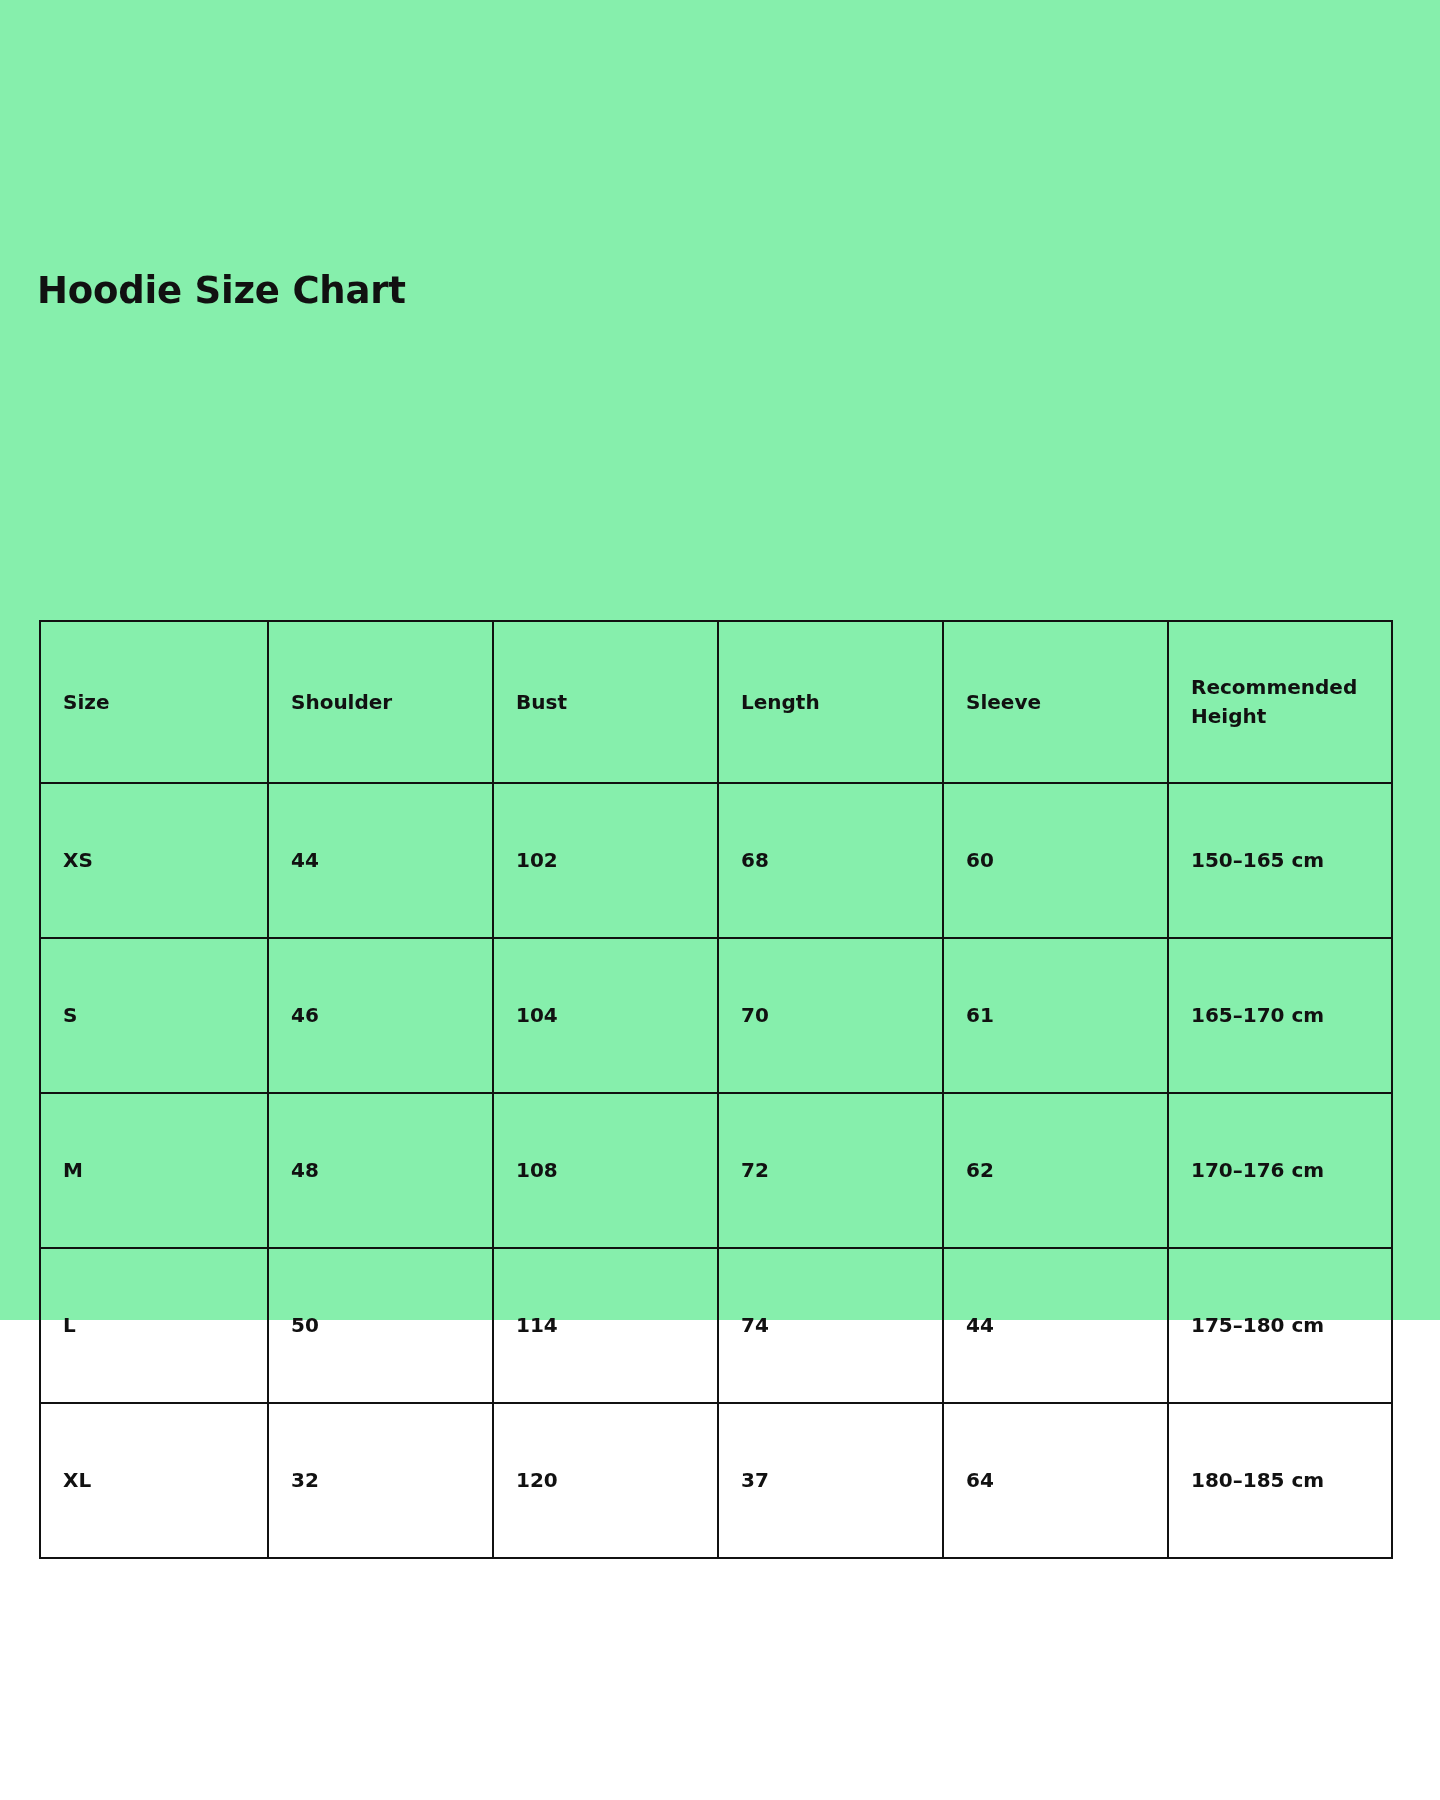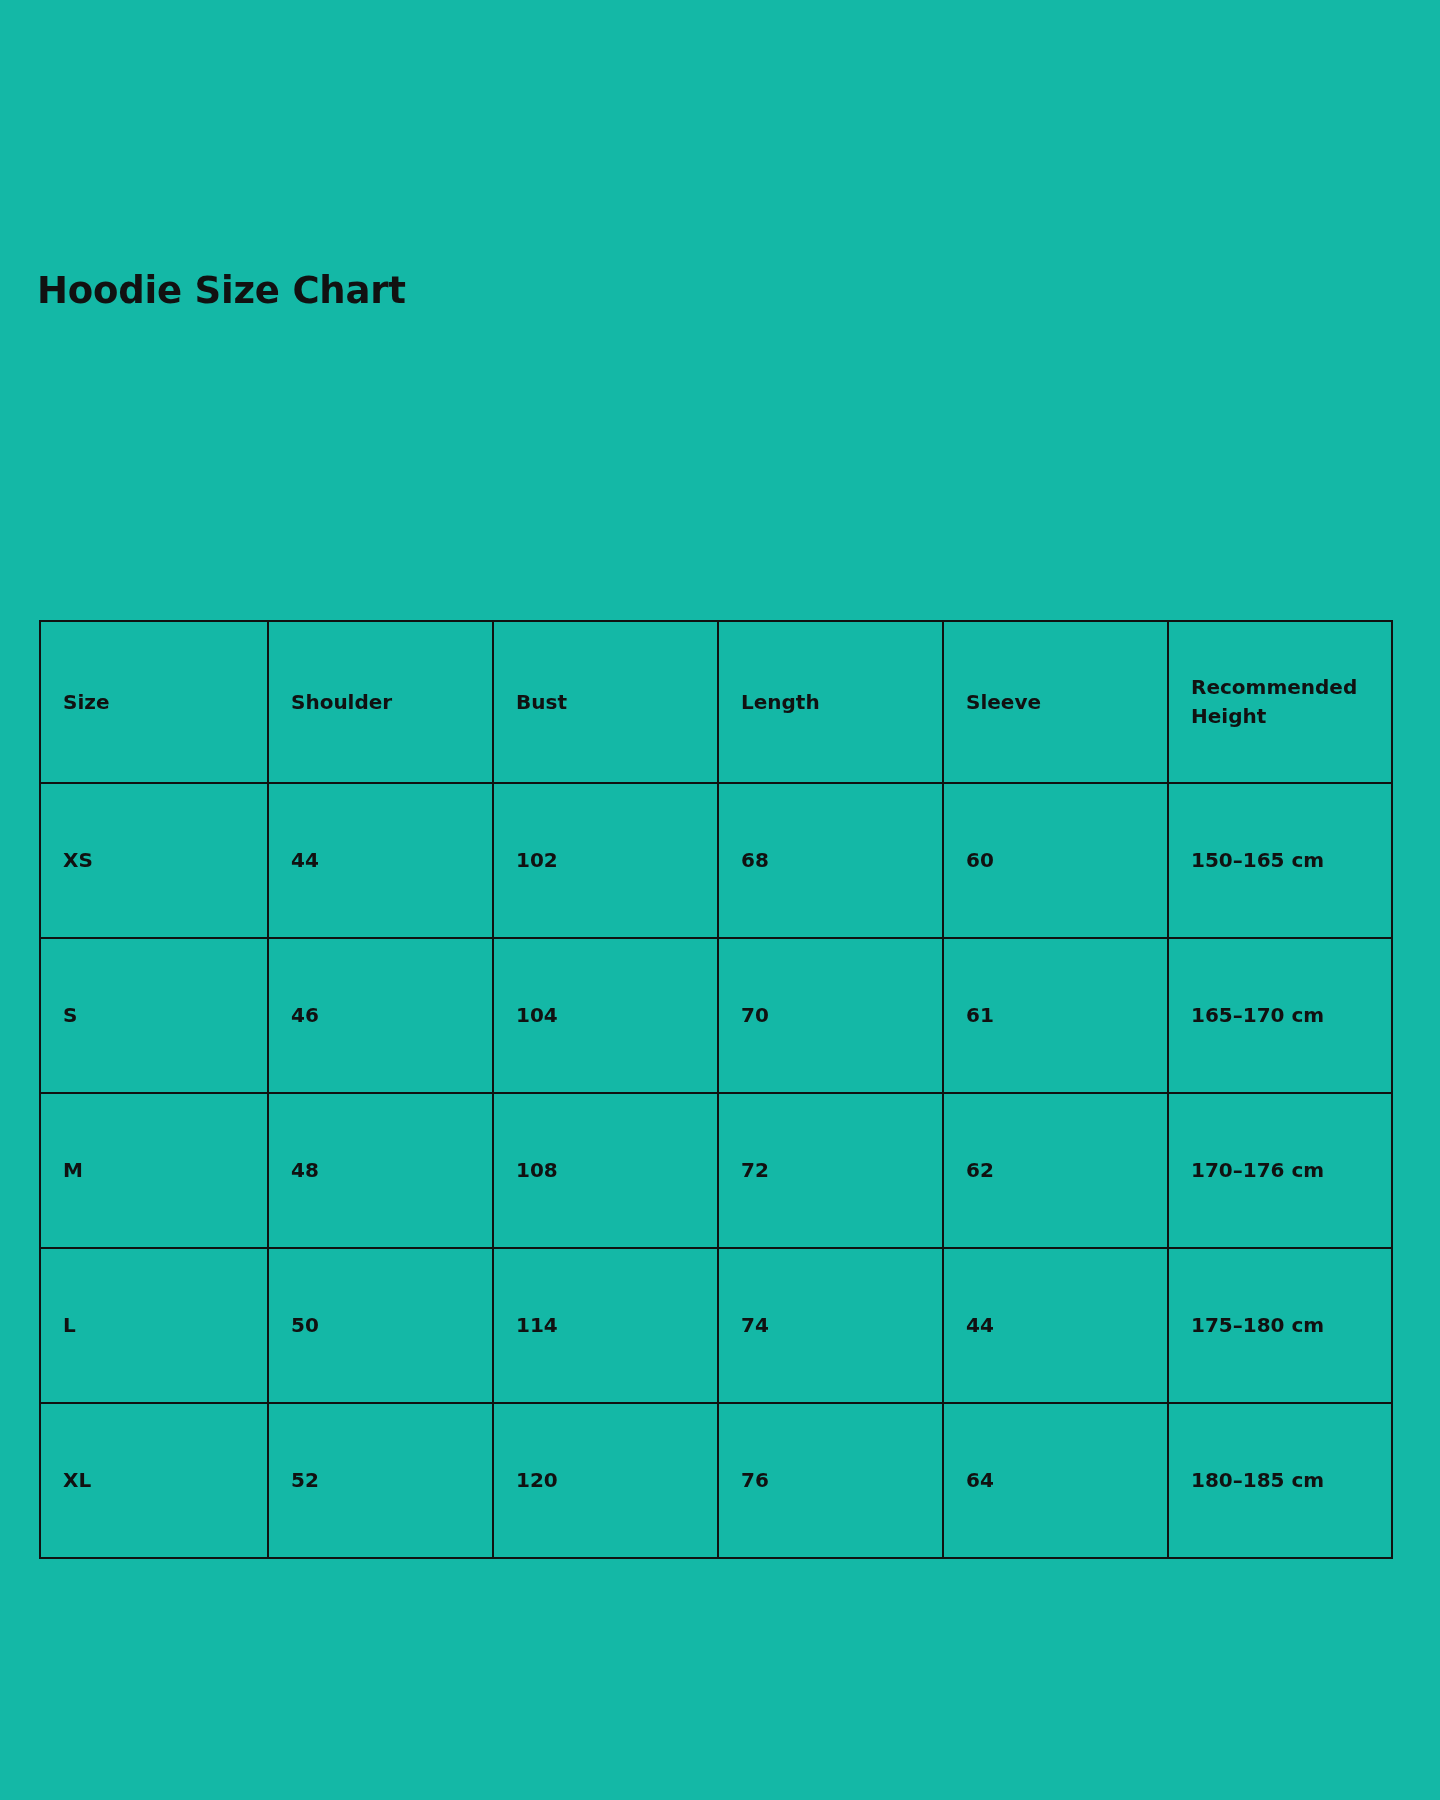--- a/index.html
+++ b/index.html
@@ -13,22 +13,22 @@
     font-family: "DejaVu Sans", "Liberation Sans", sans-serif;
     color: #111111;
     position: relative;
     overflow: hidden;
   }
   .page {
     position: absolute;
     left: 0;
     top: 0;
     width: 1440px;
-    height: 1800px;
-    background: #14b8a6;
+    height: 1320px;
+    background: #86efac;
   }
   .heading-block {
     position: absolute;
     left: 37px;
     top: 258px;
     width: 1200px;
   }
   .heading-line {
     font-size: 37px;
     font-weight: 700;
@@ -143,22 +143,22 @@
       <tr>
         <td>L</td>
         <td>50</td>
         <td>114</td>
         <td>74</td>
         <td>44</td>
         <td>175–180 cm</td>
       </tr>
       <tr>
         <td>XL</td>
-        <td>52</td>
+        <td>32</td>
         <td>120</td>
-        <td>76</td>
+        <td>37</td>
         <td>64</td>
         <td>180–185 cm</td>
       </tr>
     </tbody>
   </table>
 
 </div>
 
 </body></html>

